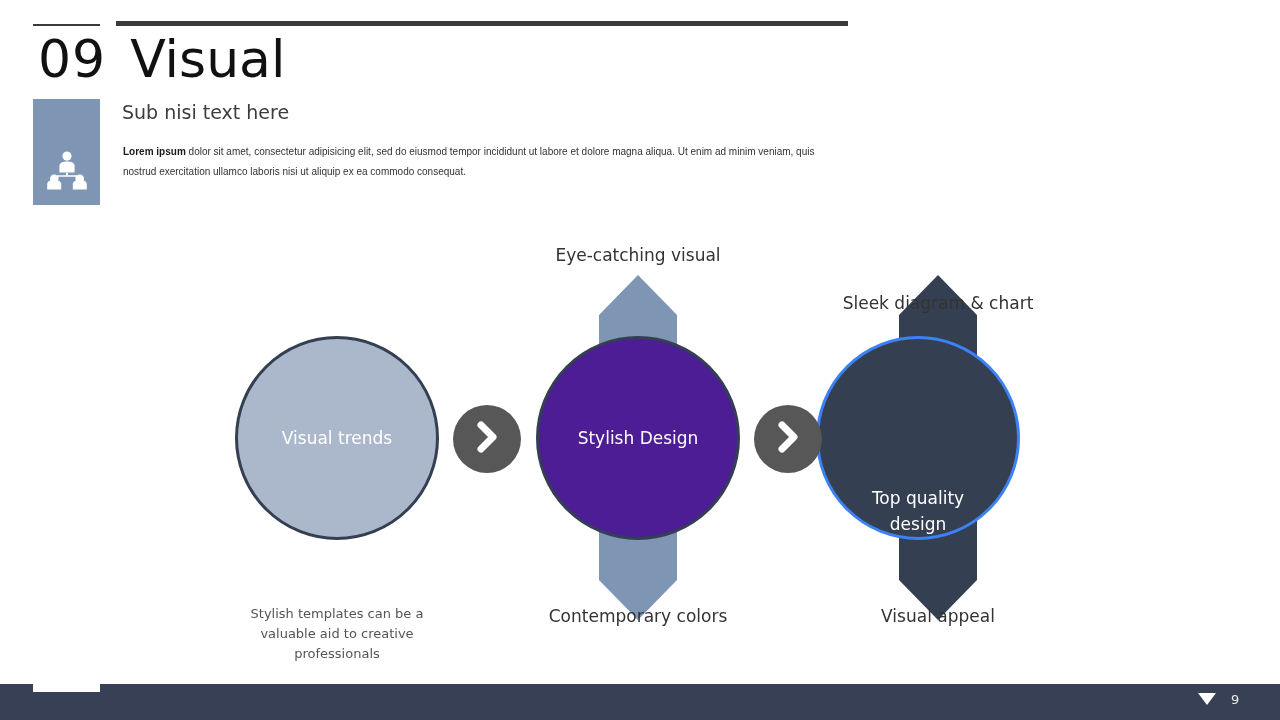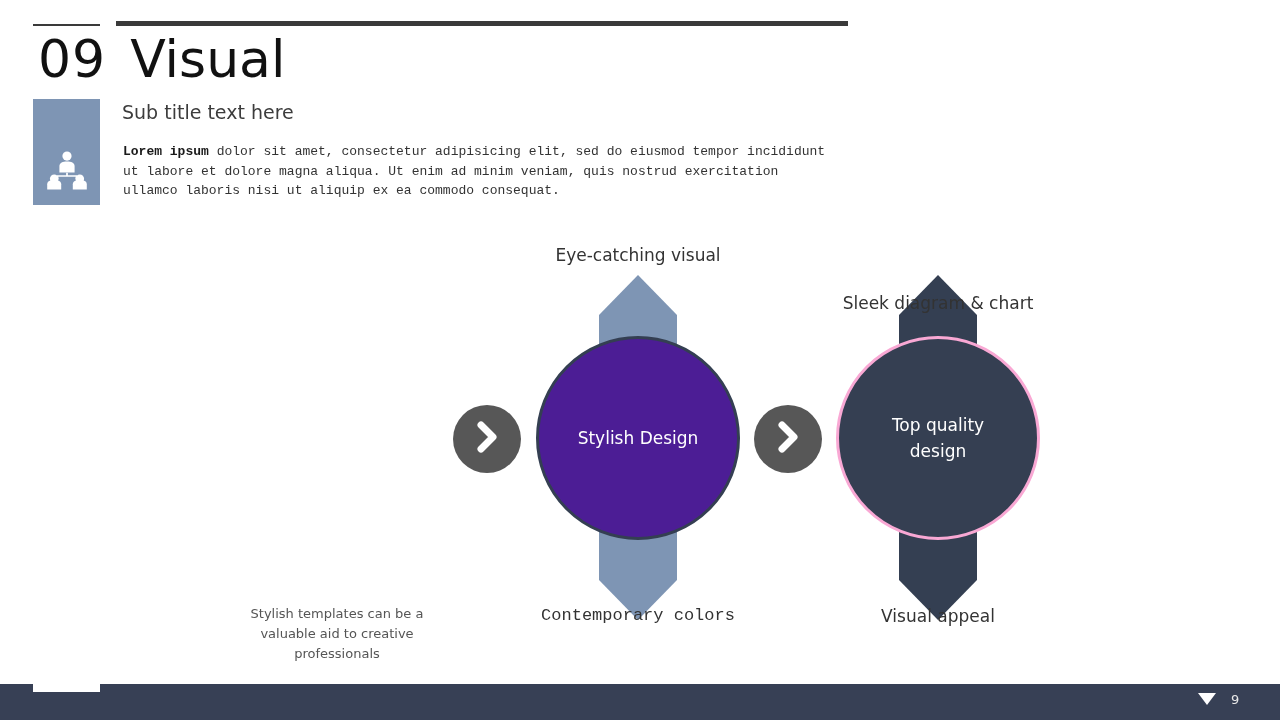--- a/index.html
+++ b/index.html
@@ -30,54 +30,54 @@
 
   
   .icon-box{
     position:absolute;left:33px;top:99px;width:67px;height:106px;background:#7e95b4;
     display:flex;align-items:flex-end;justify-content:center;padding-bottom:10px;box-sizing:border-box;
   }
 
   
   .body-text{
     position:absolute;left:123px;top:142px;width:712px;
-    font-size:13px;line-height:19.5px;color:#333;
-    font-family:Liberation Mono, monospace;
+    font-size:10px;line-height:19.5px;color:#333;
+    font-family:Liberation Sans, sans-serif;
   }
   .body-text b{font-weight:700;color:#1a1a1a;}
 
   
   .diagram{position:absolute;left:0;top:230px;width:1280px;height:440px;}
 
   .arrow-shape{position:absolute;}
 
   .circle{
     position:absolute;border-radius:50%;display:flex;align-items:center;
     justify-content:center;text-align:center;box-sizing:border-box;
     color:#ffffff;font-size:17px;line-height:26px;
     font-family:"DejaVu Sans", sans-serif;
   }
   .c1{left:235px;top:336px;width:204px;height:204px;background:#abb7cb;border:3px solid #343f52;}
   .c2{left:536px;top:336px;width:204px;height:204px;background:#4c1d95;border:3px solid #343f52;}
-  .c3{left:836px;top:336px;width:204px;height:204px;background:#353f52;border:3px solid #f9a8d4;}
+  .c3{left:816px;top:336px;width:204px;height:204px;background:#353f52;border:3px solid #3b82f6;align-items:flex-end;}
 
   .arrow-btn{
     position:absolute;width:68px;height:68px;border-radius:50%;background:#575757;
     display:flex;align-items:center;justify-content:center;
   }
   .a1{left:453px;top:405px;}
   .a2{left:754px;top:405px;}
 
   .lbl{
     position:absolute;font-size:17px;color:#333;text-align:center;white-space:nowrap;
     font-family:"DejaVu Sans", sans-serif;
   }
   .lbl-top2{left:638px;top:245px;transform:translateX(-50%);}
   .lbl-top3{left:938px;top:245px;transform:translateX(-50%);margin-top:48px;}
-  .lbl-bot2{left:638px;top:606px;transform:translateX(-50%);font-family:Liberation Mono, monospace;}
+  .lbl-bot2{left:638px;top:606px;transform:translateX(-50%);}
   .lbl-bot3{left:938px;top:606px;transform:translateX(-50%);}
 
   .caption{
     position:absolute;left:337px;top:604px;transform:translateX(-50%);
     width:230px;text-align:center;font-size:13px;line-height:20px;color:#555;
     font-family:"DejaVu Sans", sans-serif;
   }
 
   
   .footer{position:absolute;left:0;top:684px;width:1280px;height:36px;background:#374055;}
@@ -93,21 +93,21 @@
 <div class="slide">
 
   <div class="rule-short"></div>
   <div class="rule-long"></div>
 
   <div class="title-row">
     <span class="title-num">09</span>
     <span class="title-text">Visual</span>
   </div>
 
-  <div class="subtitle">Sub title text here</div>
+  <div class="subtitle">Sub nisi text here</div>
 
   <div class="icon-box">
     <span>
       <svg width="44" height="42" viewBox="0 0 44 42" aria-hidden="true">
         <path d="M22 2.5 a4.6 4.6 0 1 1 0 9.2 a4.6 4.6 0 1 1 0-9.2 Z" fill="#ffffff"></path>
         <path d="M14.4 23.5 v-6.4 c0-3.4 3.4-4.6 7.6-4.6 s7.6 1.2 7.6 4.6 v6.4 Z" fill="#ffffff"></path>
         <path d="M22 23.8 v3.2 M12.5 30.5 v-3.5 h19 v3.5" stroke="#ffffff" stroke-width="1.7" fill="none"></path>
         <path d="M9.2 25.4 a4.3 4.3 0 1 1 0 8.6 a4.3 4.3 0 1 1 0-8.6 Z" fill="#ffffff"></path>
         <path d="M2.2 40.5 v-5.2 c0-3.1 3.1-4.2 7-4.2 s7 1.1 7 4.2 v5.2 Z" fill="#ffffff"></path>
         <path d="M34.8 25.4 a4.3 4.3 0 1 1 0 8.6 a4.3 4.3 0 1 1 0-8.6 Z" fill="#ffffff"></path>
@@ -130,20 +130,23 @@
     </svg>
 
     <svg class="arrow-shape" style="left:899px;top:45px;width:78px;height:110px;">
       <polygon points="39,0 78,40 78,110 0,110 0,40" fill="#343f52"></polygon>
     </svg>
     <svg class="arrow-shape" style="left:899px;top:280px;width:78px;height:110px;">
       <polygon points="39,110 0,70 0,0 78,0 78,70" fill="#343f52"></polygon>
     </svg>
   </div>
 
+  <div class="circle c1">
+    <span>Visual trends</span>
+  </div>
   <div class="circle c2">
     <span>Stylish Design</span>
   </div>
   <div class="circle c3">
     <span style="max-width:140px;">Top quality design</span>
   </div>
 
   <div class="arrow-btn a1">
     <span>
       <svg width="26" height="32" viewBox="0 0 26 32" aria-hidden="true">

